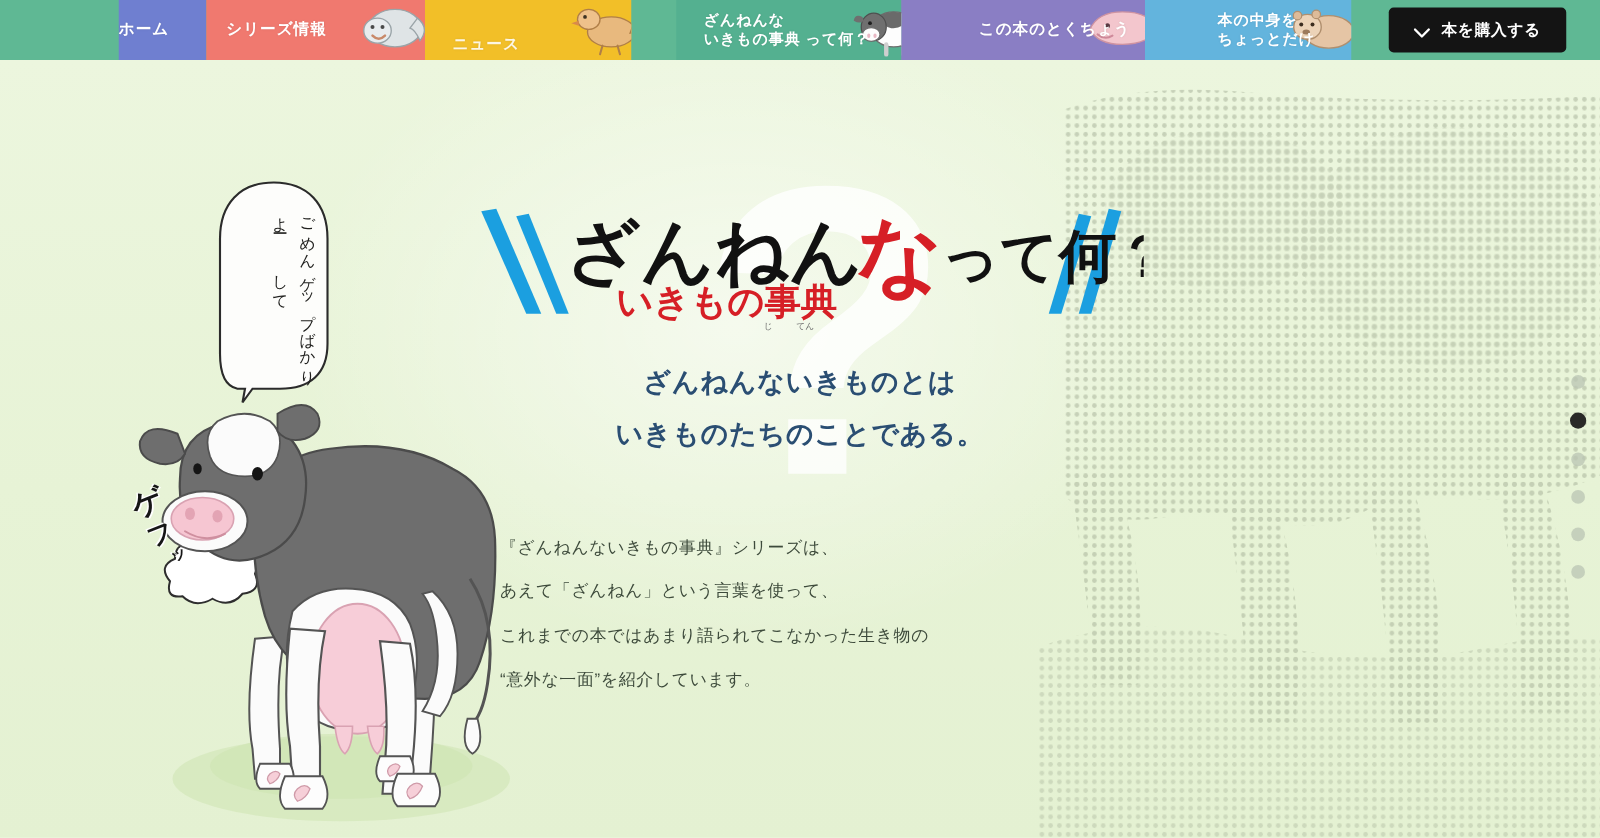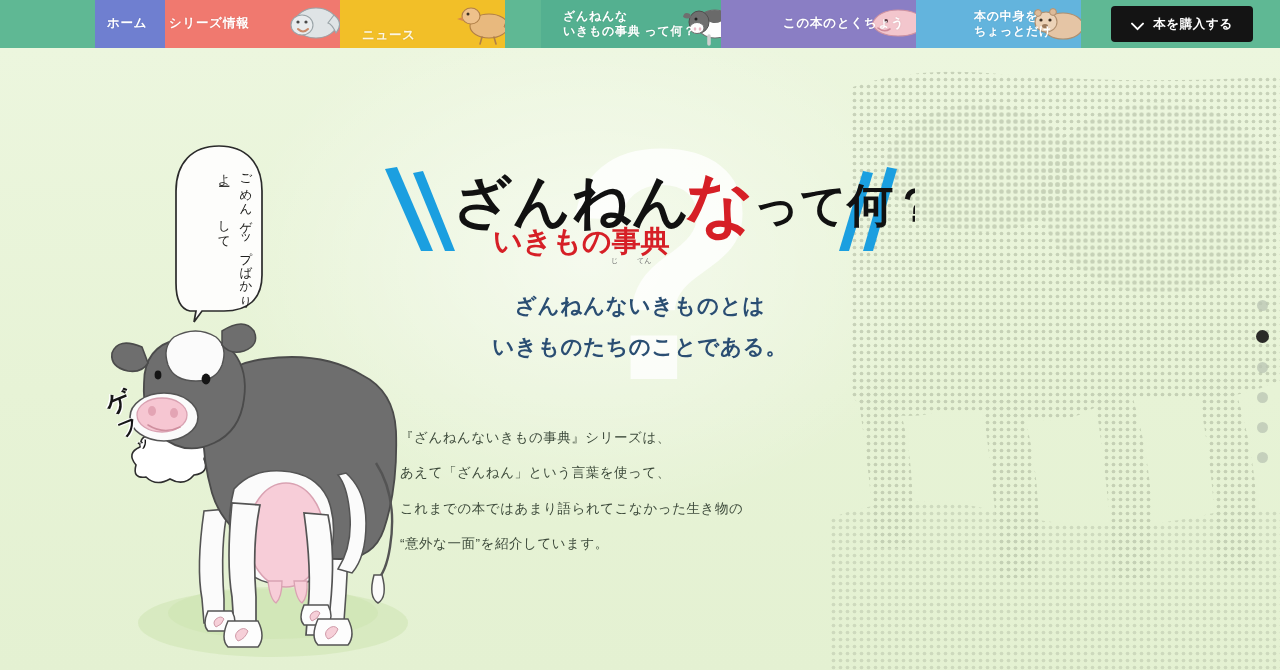--- a/index.html
+++ b/index.html
@@ -29,22 +29,22 @@
   .nav-seg.one-line .nav-label{ font-size:12.5px; }
   .nav-seg.two-line .nav-label{ font-size:12px; }
 
   
   .nav-critter{
     position:absolute; z-index:2; pointer-events:none;
     top:50%; transform:translateY(-50%);
   }
 
   .nav-spacer-left{ flex:0 0 95px; background:#5fb894; }
-  .seg-home     { width:70px;  background:#6f7fd0; padding-left:12px; }
-  .seg-series   { width:175px; background:#f0796f; padding-left:4px; }
+  .seg-home     { width:70px;  background:#6f7fd0; }
+  .seg-series   { width:175px; background:#f0796f; padding-left:16px; }
   .seg-news     { width:165px; background:#f2bf28; padding-left:22px; }
   .seg-what     { width:180px; background:#54b090; padding-left:22px;margin-left:36px; }
   .seg-feature  { width:195px; background:#8a7ec4; padding-left:62px; }
   .seg-inside   { width:165px; background:#63b4dd; padding-left:58px; }
   .seg-tail     { flex:1 1 auto; background:#5fb894; }
 
   .seg-news .nav-label  { color:#fdf6e3;margin-top:24px; }
 
   
   .buy-btn{

